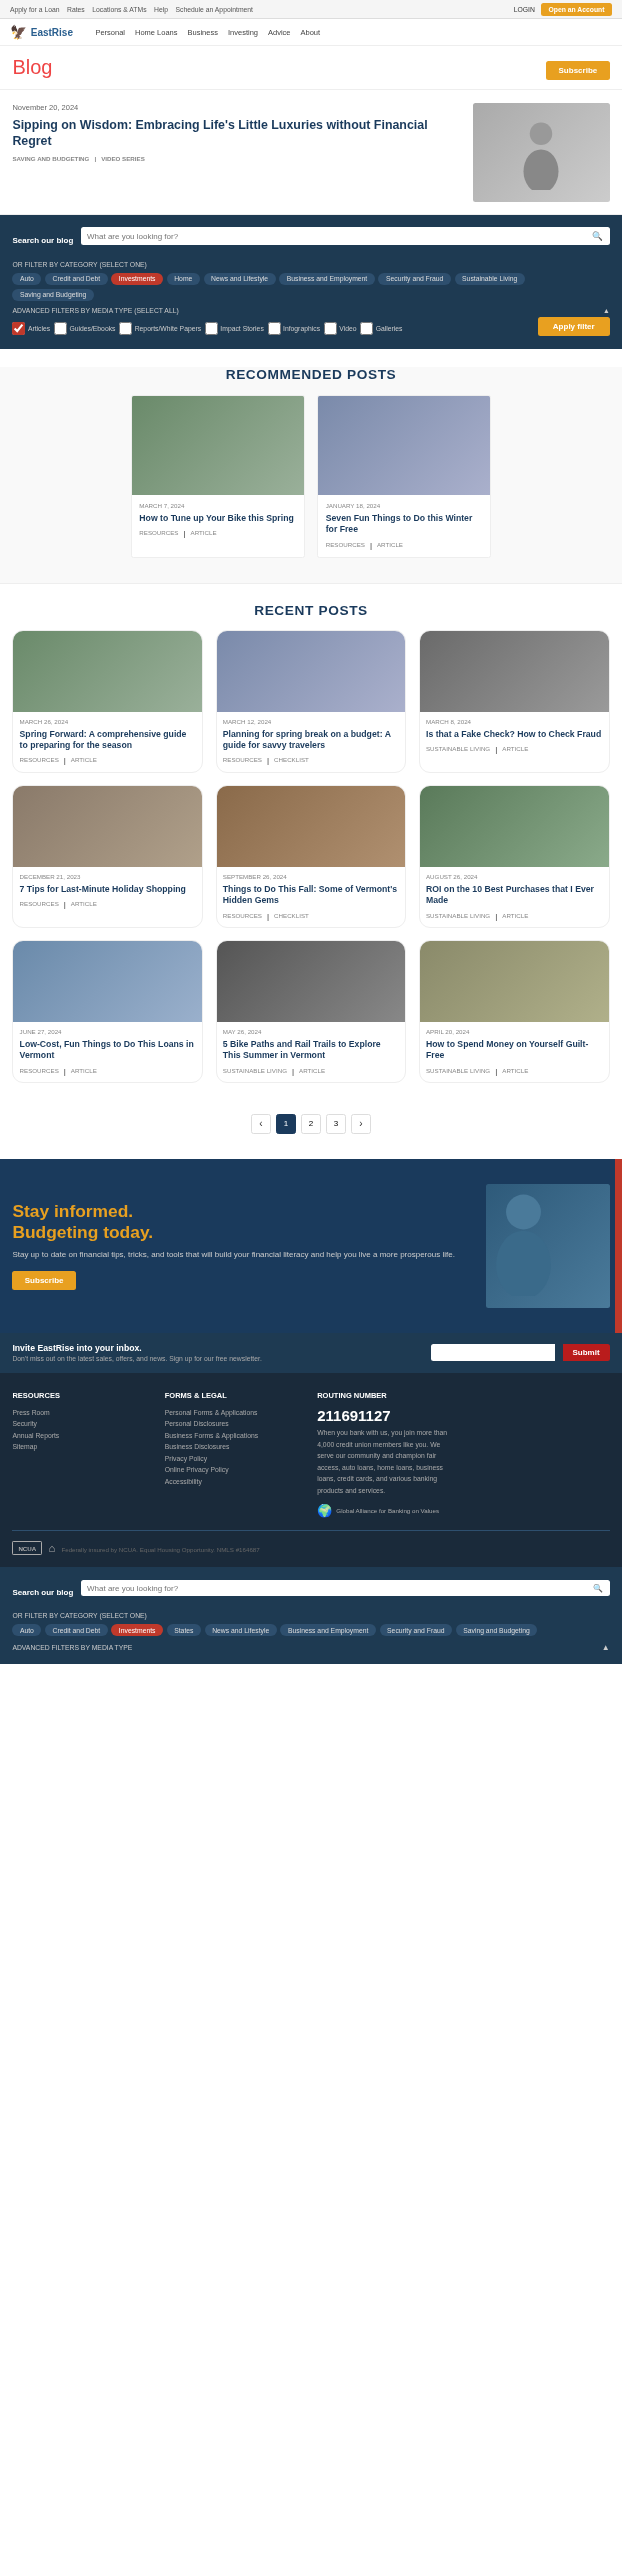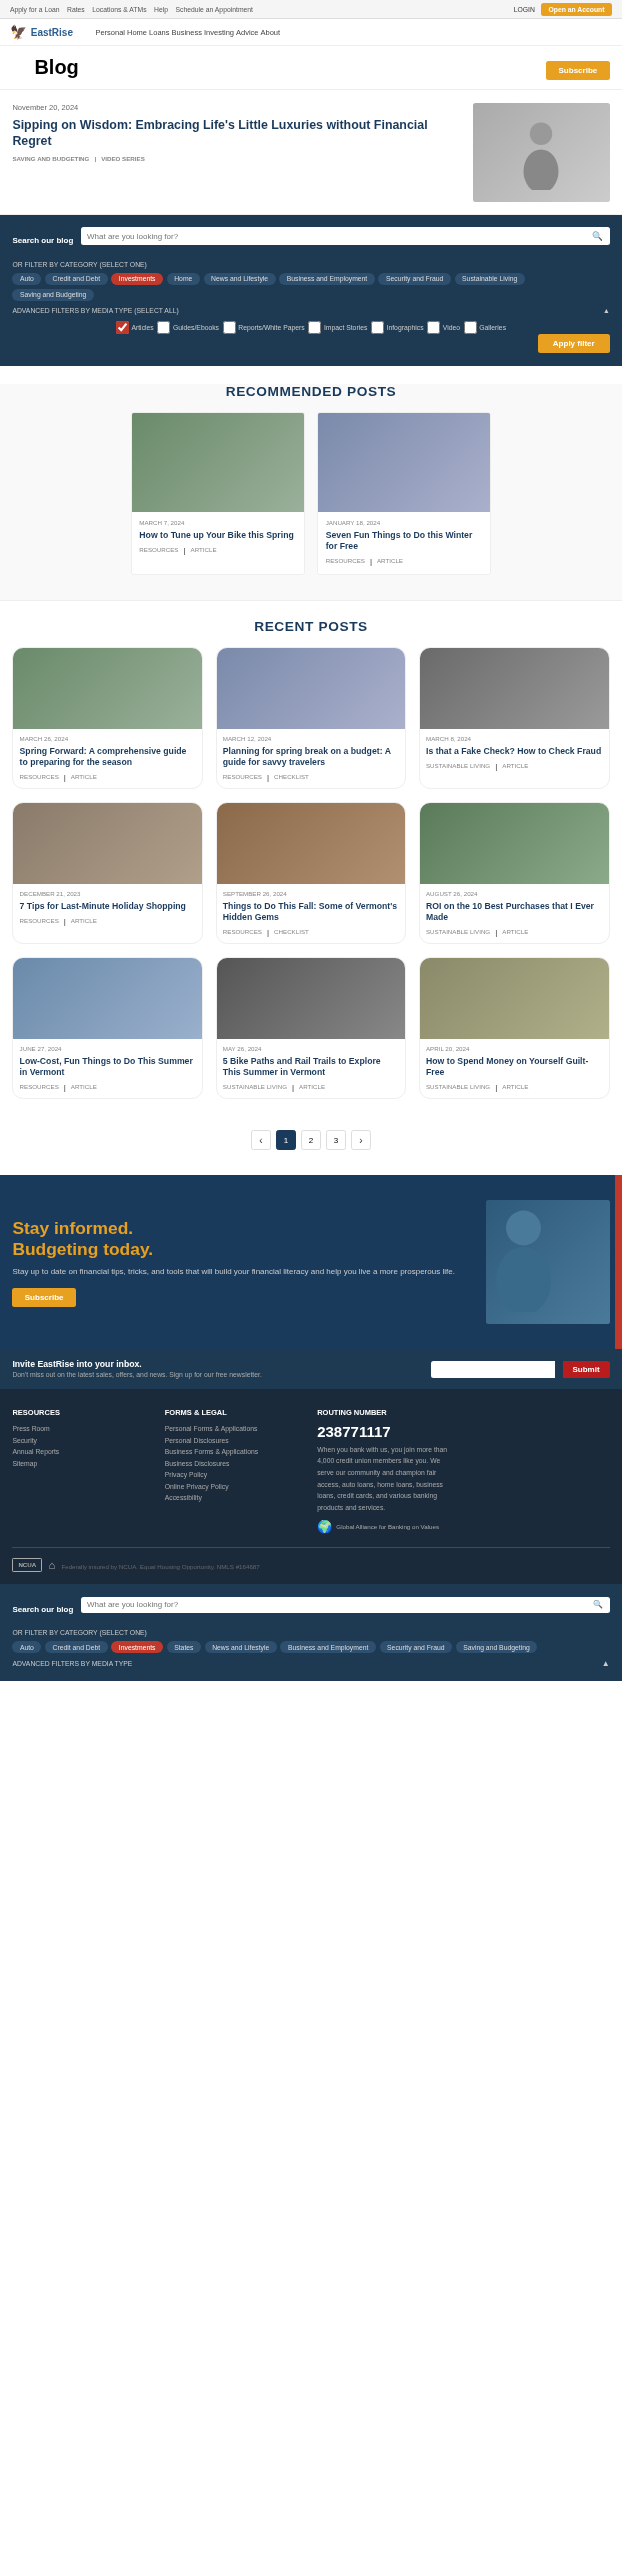--- a/index.html
+++ b/index.html
@@ -9,26 +9,26 @@
     .top-bar { background: #f5f5f5; display: flex; align-items: center; justify-content: space-between; padding: 2.5px 10px; font-size: 6.8px; border-bottom: 0.6px solid #ddd; }
     .top-bar-links { display: flex; gap: 7.5px; }
     .top-bar-links a { text-decoration: none; color: #555; }
     .top-bar-right { display: flex; align-items: center; gap: 6.2px; }
     .open-account-btn { background: #e8a020; color: #fff; border: none; padding: 3.1px 7.5px; border-radius: 2.5px; font-size: 6.8px; cursor: pointer; font-weight: bold; }
 
     
     .main-nav { background: #fff; display: flex; align-items: center; padding: 5px 10px; border-bottom: 0.6px solid #eee; gap: 10px; }
     .logo { display: flex; align-items: center; gap: 3.7px; font-weight: bold; font-size: 10px; color: #2a5f8f; margin-right: 12.4px; }
     .logo-bird { font-size: 13.7px; }
-    .nav-links { display: flex; gap: 2px; flex: 1; }
+    .nav-links { display: flex; gap: 10px; flex: 1; }
     .nav-links a { text-decoration: none; color: #444; font-size: 7.5px; }
 
     
     .blog-hero { background: #fff; padding: 10px 12.4px 0; border-bottom: 0.6px solid #eee; }
-    .blog-title { color: #000000; font-size: 20px; font-weight: bold; margin-bottom: 5px; margin-left: 22px; }
+    .blog-title { color: #ef4444; font-size: 20px; font-weight: normal; margin-bottom: 5px; }
 
     
     .featured-article { display: flex; align-items: flex-start; padding: 12.4px; background: #fff; gap: 12.4px; border-bottom: 0.6px solid #eee; }
     .featured-text { flex: 1; }
     .featured-date { color: #666; font-size: 7.5px; margin-bottom: 5px; }
     .featured-heading { font-size: 12.4px; font-weight: bold; color: #1a3a5c; margin-bottom: 6.2px; line-height: 1.3; }
     .featured-tags { display: flex; gap: 5px; margin-top: 5px; }
     .featured-tag { font-size: 6.2px; color: #888; text-transform: uppercase; font-weight: bold; }
     .featured-image { width: 137px; height: 99px; background: #ccc; border-radius: 2.5px; flex-shrink: 0; overflow: hidden; display: flex; align-items: center; justify-content: center; }
 
@@ -195,21 +195,21 @@
     <span class="filter-tag">Business and Employment</span>
     <span class="filter-tag">Security and Fraud</span>
     <span class="filter-tag">Sustainable Living</span>
     <span class="filter-tag">Saving and Budgeting</span>
   </div>
 
   <div class="advanced-label">
     <span>ADVANCED FILTERS BY MEDIA TYPE (SELECT ALL)</span>
     <span>▲</span>
   </div>
-  <div style="display:flex;align-items:center;justify-content:space-between;flex-direction:column;">
+  <div style="display:flex;align-items:center;justify-content:space-between;">
     <div class="media-filters">
       <div class="media-filter-item">
         <input type="checkbox" checked="" style="">
         <span>Articles</span>
       </div>
       <div class="media-filter-item">
         <input type="checkbox" style="">
         <span>Guides/Ebooks</span>
       </div>
       <div class="media-filter-item">
@@ -350,21 +350,21 @@
           <span>|</span>
           <span class="post-tag">ARTICLE</span>
         </div>
       </div>
     </div>
 
     <div class="recent-card">
       <div class="recent-card-img lowcost-img"></div>
       <div class="recent-card-body">
         <div class="post-date">JUNE 27, 2024</div>
-        <div class="post-title">Low-Cost, Fun Things to Do This Summer in Vermont</div>
+        <div class="post-title">Low-Cost, Fun Things to Do This Loans in Vermont</div>
         <div class="post-tags">
           <span class="post-tag">RESOURCES</span>
           <span>|</span>
           <span class="post-tag">ARTICLE</span>
         </div>
       </div>
     </div>
 
     <div class="recent-card">
       <div class="recent-card-img bike-img"></div>
@@ -448,21 +448,21 @@
       <a>Personal Disclosures</a>
       <a>Business Forms &amp; Applications</a>
       <a>Business Disclosures</a>
       <a>Privacy Policy</a>
       <a>Online Privacy Policy</a>
       <a>Accessibility</a>
     </div>
 
     <div class="footer-col">
       <h4>ROUTING NUMBER</h4>
-      <div class="routing-number">238771117</div>
+      <div class="routing-number">211691127</div>
       <p class="routing-desc">When you bank with us, you join more than 4,000 credit union members like you. We serve our community and champion fair access, auto loans, home loans, business loans, credit cards, and various banking products and services.</p>
       <div style="margin-top:6.2px;display:flex;align-items:center;gap:3.7px;">
         <span style="font-size:12.4px;">🌍</span>
         <span style="font-size:6.2px;color:#aaa;">Global Alliance for Banking on Values</span>
       </div>
     </div>
   </div>
 
   <div class="footer-badges">
     <div class="badge-box">NCUA</div>

